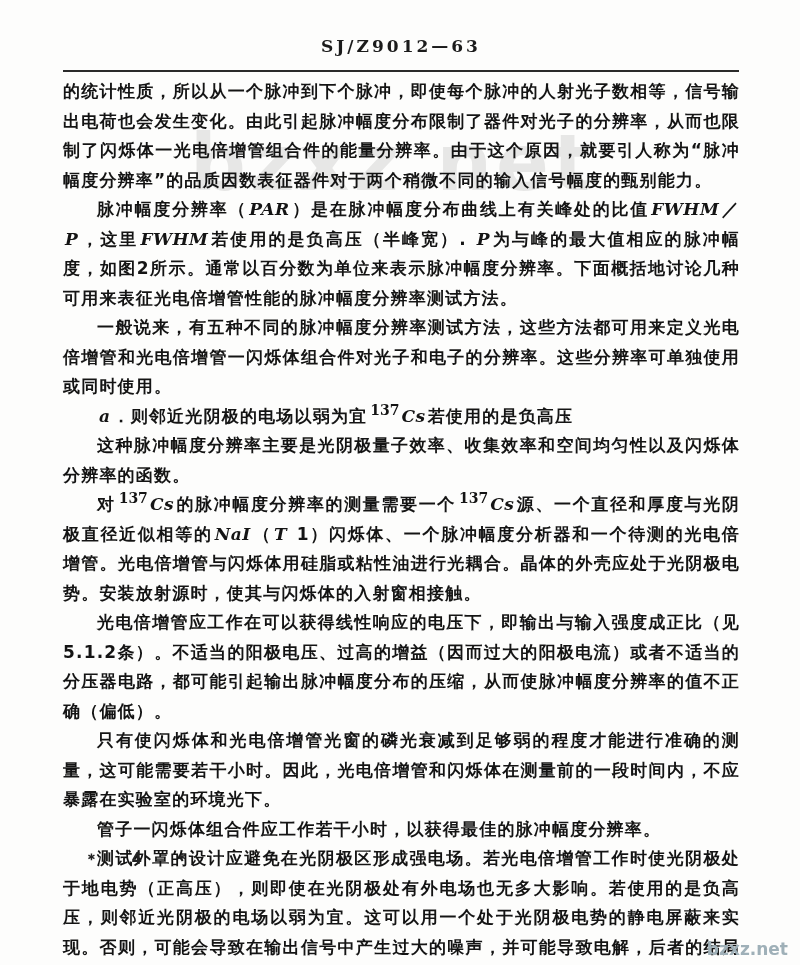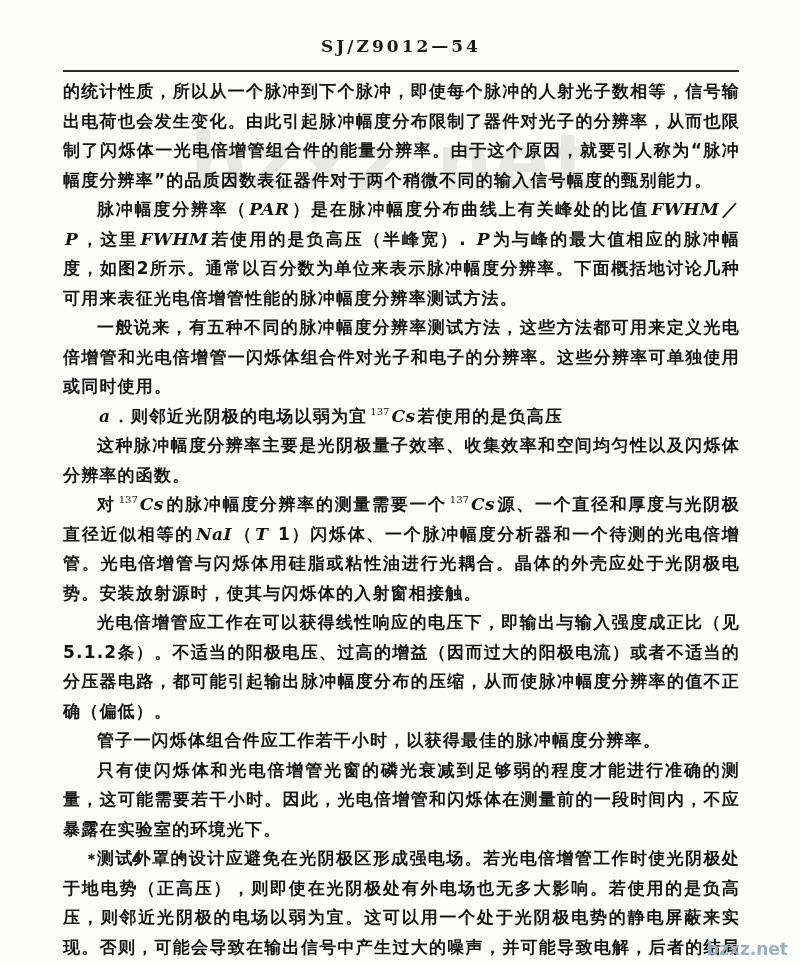--- a/index.html
+++ b/index.html
@@ -64,22 +64,22 @@
   .doc-body p.indent{text-indent:2em;}
   .latin{
     font-family:"DejaVu Serif","Liberation Serif",serif;
     font-style:italic;
     font-weight:bold;
     letter-spacing:0.5px;
     padding:0 2px;
   }
   sup.supnum{
     font-family:"DejaVu Serif","Liberation Serif",serif;
-    font-size:10px;
-    font-weight:normal;
+    font-size:14px;
+    font-weight:bold;
     line-height:0;
     letter-spacing:0;
     padding-left:3px;
     margin-top:32px;
   }
   .footer{
     position:absolute;
     left:84px;top:850px;
     font-size:15px;
     font-weight:bold;
@@ -90,33 +90,33 @@
   .footer span{display:inline-block;}
   .footer .gap{width:22px;}
 </style>
 </head>
 <body>
 
 <div class="page">
 
   <div class="wm-center">bzxz.net</div>
 
-  <div class="header">SJ/Z9012—54</div>
+  <div class="header">SJ/Z9012—63</div>
   <div class="header-rule"></div>
 
   <div class="doc-body">
       <p class=""><span>的统计性质，所以从一个脉冲到下个脉冲，即使每个脉冲的人射光子数相等，信号输出电荷也会发生变化。由此引起脉冲幅度分布限制了器件对光子的分辨率，从而也限制了闪烁体一光电倍增管组合件的能量分辨率。由于这个原因，就要引人称为“脉冲幅度分辨率”的品质因数表征器件对于两个稍微不同的输入信号幅度的甄别能力。</span></p>
       <p class="indent"><span>脉冲幅度分辨率（</span><span class="latin">PAR</span><span>）是在脉冲幅度分布曲线上有关峰处的比值</span><span class="latin">FWHM</span><span>／</span><span class="latin">P</span><span>，这里</span><span class="latin">FWHM</span><span>若使用的是负高压（半峰宽）. </span><span class="latin">P</span><span>为与峰的最大值相应的脉冲幅度，如图2所示。通常以百分数为单位来表示脉冲幅度分辨率。下面概括地讨论几种可用来表征光电倍增管性能的脉冲幅度分辨率测试方法。</span></p>
       <p class="indent"><span>一般说来，有五种不同的脉冲幅度分辨率测试方法，这些方法都可用来定义光电倍增管和光电倍增管一闪烁体组合件对光子和电子的分辨率。这些分辨率可单独使用或同时使用。</span></p>
       <p class="indent"><span class="latin">a</span><span>．则邻近光阴极的电场以弱为宜</span><sup class="supnum">137</sup><span class="latin">Cs</span><span>若使用的是负高压</span></p>
       <p class="indent"><span>这种脉冲幅度分辨率主要是光阴极量子效率、收集效率和空间均匀性以及闪烁体分辨率的函数。</span></p>
       <p class="indent"><span>对</span><sup class="supnum">137</sup><span class="latin">Cs</span><span>的脉冲幅度分辨率的测量需要一个</span><sup class="supnum">137</sup><span class="latin">Cs</span><span>源、一个直径和厚度与光阴极直径近似相等的</span><span class="latin">NaI</span><span>（</span><span class="latin">T</span><span> 1）闪烁体、一个脉冲幅度分析器和一个待测的光电倍增管。光电倍增管与闪烁体用硅脂或粘性油进行光耦合。晶体的外壳应处于光阴极电势。安装放射源时，使其与闪烁体的入射窗相接触。</span></p>
       <p class="indent"><span>光电倍增管应工作在可以获得线性响应的电压下，即输出与输入强度成正比（见5.1.2条）。不适当的阳极电压、过高的增益（因而过大的阳极电流）或者不适当的分压器电路，都可能引起输出脉冲幅度分布的压缩，从而使脉冲幅度分辨率的值不正确（偏低）。</span></p>
+      <p class="indent"><span>只有使闪烁体和光电倍增管光窗的磷光衰减到足够弱的程度才能进行准确的测量，这可能需要若干小时。因此，光电倍增管和闪烁体在测量前的一段时间内，不应暴露在实验室的环境光下。</span></p>
       <p class="indent"><span>管子一闪烁体组合件应工作若干小时，以获得最佳的脉冲幅度分辨率。</span></p>
-      <p class="indent"><span>只有使闪烁体和光电倍增管光窗的磷光衰减到足够弱的程度才能进行准确的测量，这可能需要若干小时。因此，光电倍增管和闪烁体在测量前的一段时间内，不应暴露在实验室的环境光下。</span></p>
       <p class="indent"><span>测试外罩的设计应避免在光阴极区形成强电场。若光电倍增管工作时使光阴极处于地电势（正高压），则即使在光阴极处有外电场也无多大影响。若使用的是负高压，则邻近光阴极的电场以弱为宜。这可以用一个处于光阴极电势的静电屏蔽来实现。否则，可能会导致在输出信号中产生过大的噪声，并可能导致电解，后者的结局将是光电灵敏度的下降。如同光电倍增管在其他方面的测量一样，也需要一个磁屏蔽。</span></p>
     </div>
 
   <div class="footer">
     <span>＊</span>
     <span class="gap"></span>
     <span>4</span>
     <span class="gap"></span>
     <span>＊</span>
   </div>

